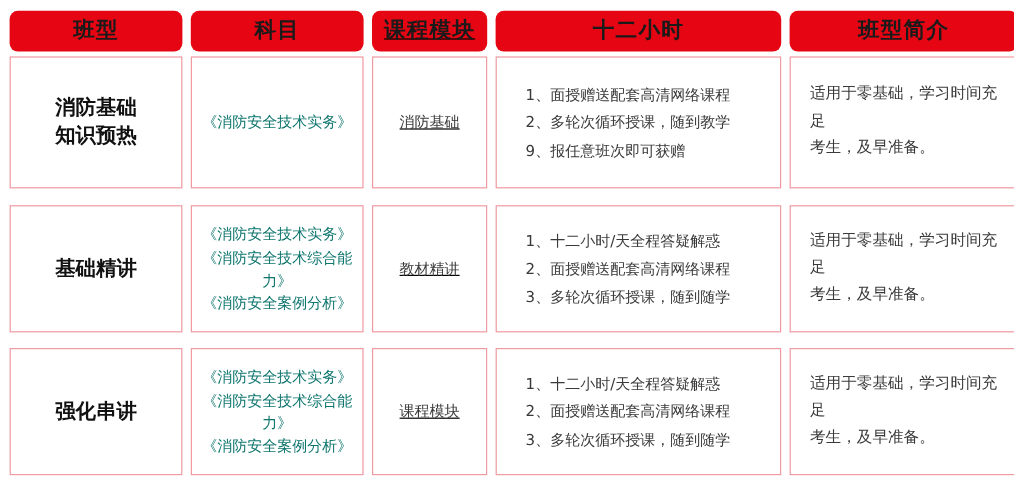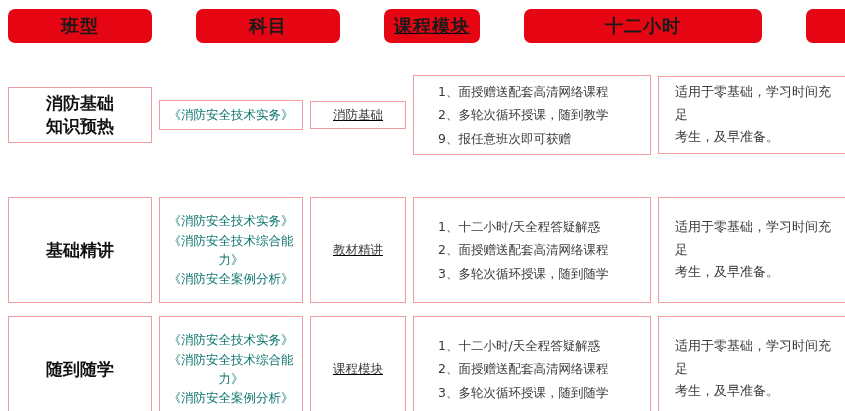--- a/index.html
+++ b/index.html
@@ -22,21 +22,20 @@
   }
 
   
   .header-row {
     display: flex;
     align-items: stretch;
     height: 34px;
     margin-top: 9px;
     padding: 0 8px;
     box-sizing: border-box;
-    gap: 37px;
   }
   .header-cell {
     background: #e60613;
     border-radius: 7px;
     display: flex;
     align-items: center;
     justify-content: center;
     margin-right: 7px;
     box-sizing: border-box;
   }
@@ -50,21 +49,21 @@
   }
 
   
   .body-row {
     display: flex;
     align-items: stretch;
     padding: 0 8px;
     box-sizing: border-box;
     margin-top: 4px;
   }
-  .body-row.r1 { height: 136px; align-items: center; }
+  .body-row.r1 { height: 110px; }
   .body-row.r2 { height: 106px; margin-top: 14px; }
   .body-row.r3 { height: 106px; margin-top: 13px; }
 
   .cell {
     border: 1px solid #f09aa2;
     margin-right: 7px;
     box-sizing: border-box;
     display: flex;
     align-items: center;
     justify-content: center;
@@ -193,21 +192,21 @@
       </div>
     </div>
     <div class="cell c4">
       <div class="intro">适用于零基础，学习时间充足
 考生，及早准备。</div>
     </div>
   </div>
 
   <div class="body-row r3">
     <div class="cell c0">
-      <div class="class-name">随到随学</div>
+      <div class="class-name">强化串讲</div>
     </div>
     <div class="cell c1">
       <div class="subject">《消防安全技术实务》
 《消防安全技术综合能力》
 《消防安全案例分析》</div>
     </div>
     <div class="cell c2">
       <div class="module">课程模块</div>
     </div>
     <div class="cell c3">

